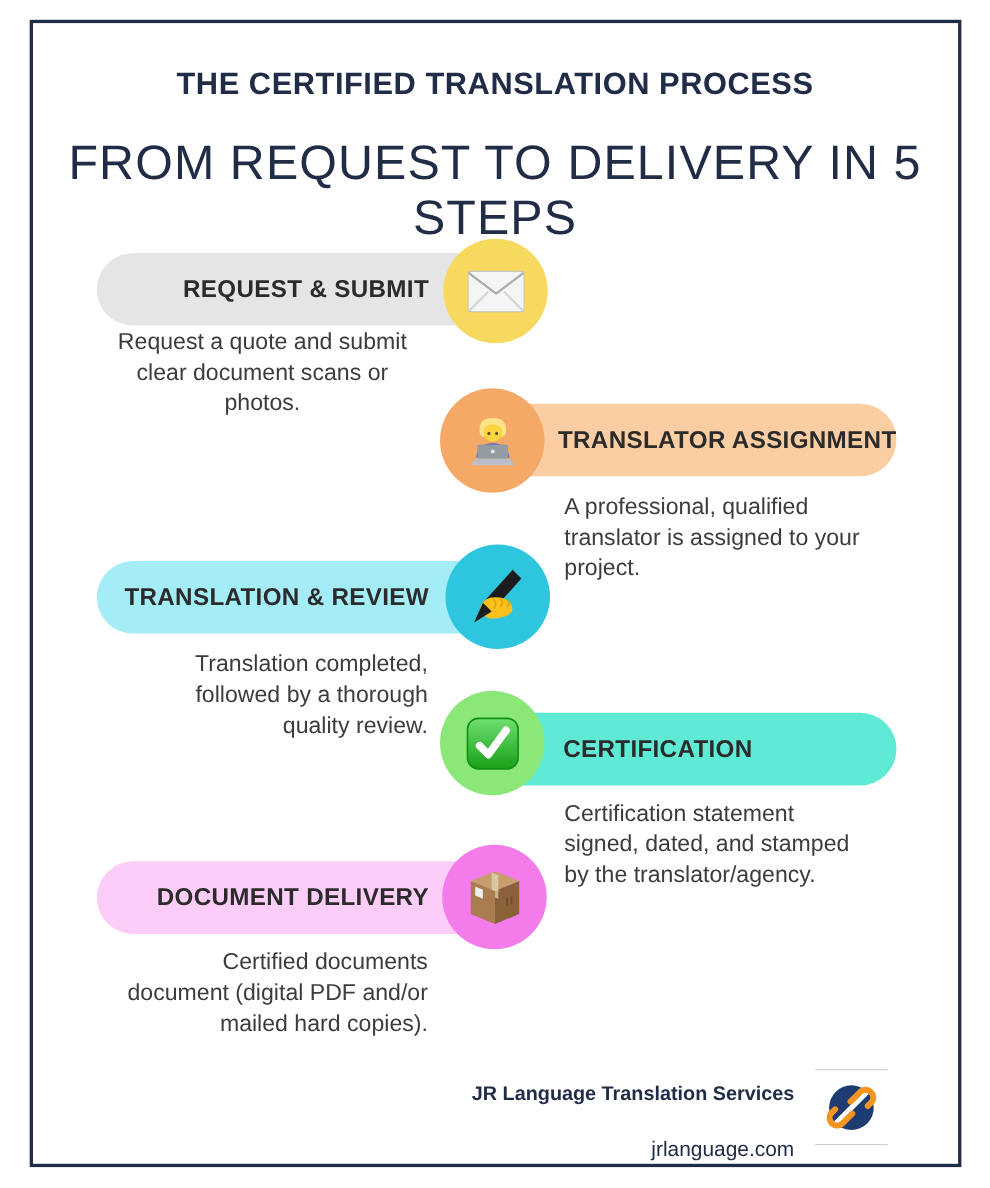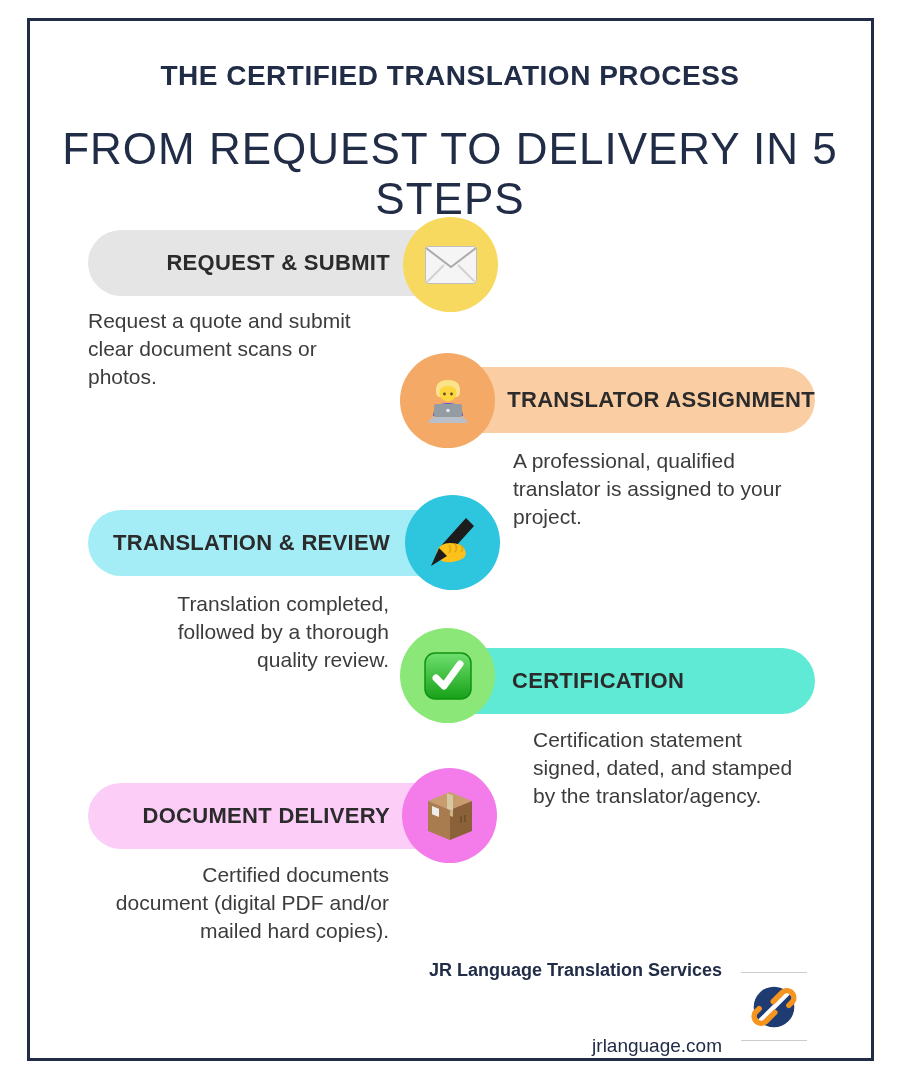--- a/index.html
+++ b/index.html
@@ -63,41 +63,41 @@
   }
   .desc {
     position: absolute;
     font-size: 21px;
     line-height: 28px;
     color: #3C3C3C;
   }
   
   .s1-pill   { left: 88px;  top: 230px; width: 382px; justify-content: flex-end; padding-right: 80px; }
   .s1-circle { left: 403px; top: 217px; }
-  .s1-desc   { left: 88px;  top: 307px; width: 301px; text-align: left; }
+  .s1-desc   { left: 88px;  top: 297px; width: 301px; text-align: center; }
   
   .s2-pill   { left: 430px; top: 367px; width: 385px; justify-content: flex-end; padding-left: 82px; }
   .s2-circle { left: 400px; top: 353px; }
   .s2-desc   { left: 513px; top: 447px; width: 310px; text-align: left; }
   
   .s3-pill   { left: 88px;  top: 510px; width: 382px; justify-content: flex-end; padding-right: 80px; }
   .s3-circle { left: 405px; top: 495px; }
   .s3-desc   { left: 88px;  top: 590px; width: 301px; text-align: right; }
   
   .s4-pill   { left: 430px; top: 648px; width: 385px; justify-content: flex-start; padding-left: 82px; }
   .s4-circle { left: 400px; top: 628px; }
-  .s4-desc   { left: 513px; top: 726px; width: 310px; text-align: left; margin-left: 20px; }
+  .s4-desc   { left: 513px; top: 726px; width: 310px; text-align: left; }
   
   .s5-pill   { left: 88px;  top: 783px; width: 382px; justify-content: flex-end; padding-right: 80px; }
   .s5-circle { left: 402px; top: 768px; }
   .s5-desc   { left: 88px;  top: 861px; width: 301px; text-align: right; }
 
   .footer-company {
     position: absolute;
-    top: 960px; left: 302px; width: 420px;
+    top: 984px; left: 302px; width: 420px;
     text-align: right;
     font-size: 18px;
     font-weight: 700;
     color: #212C47;
   }
   .footer-site {
     position: absolute;
     top: 1011px; left: 302px; width: 420px;
     text-align: right;
     font-size: 19px;

